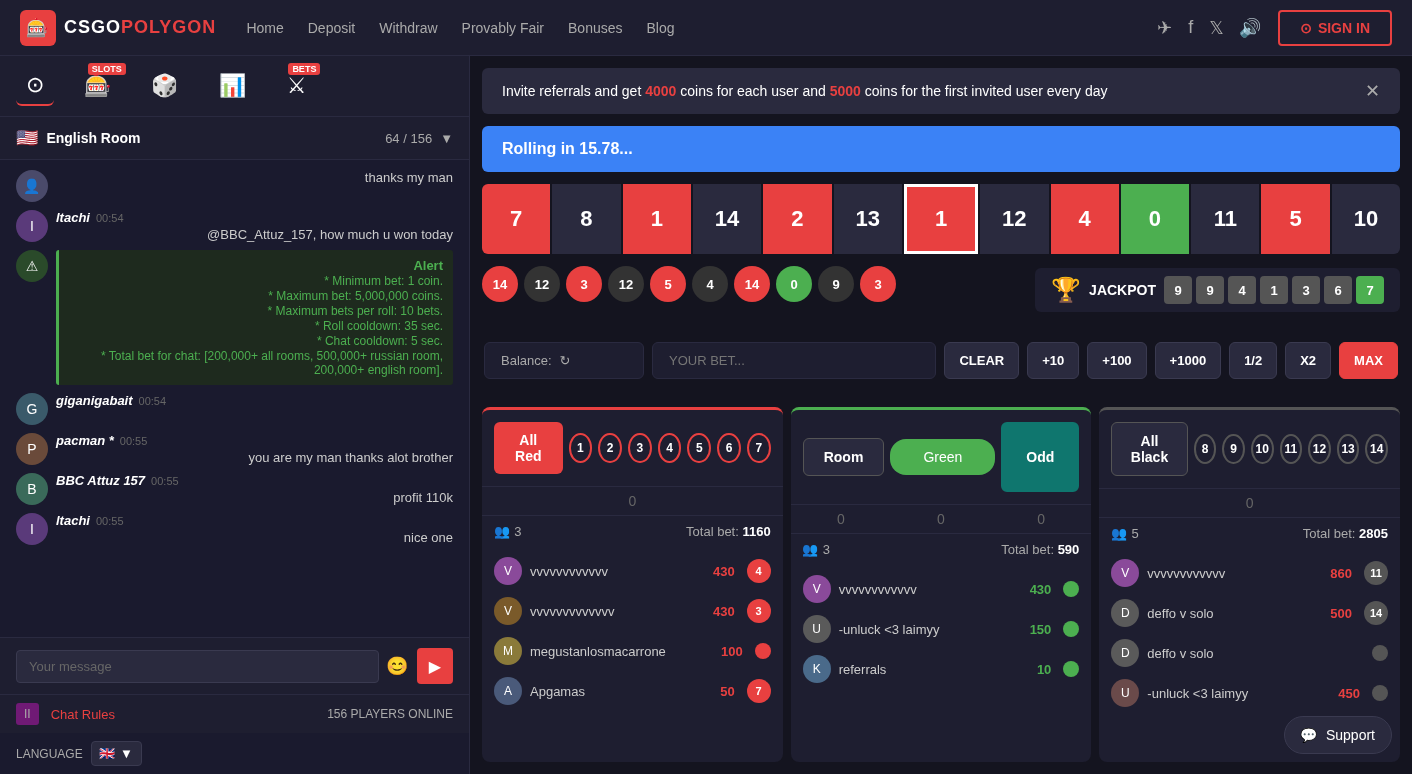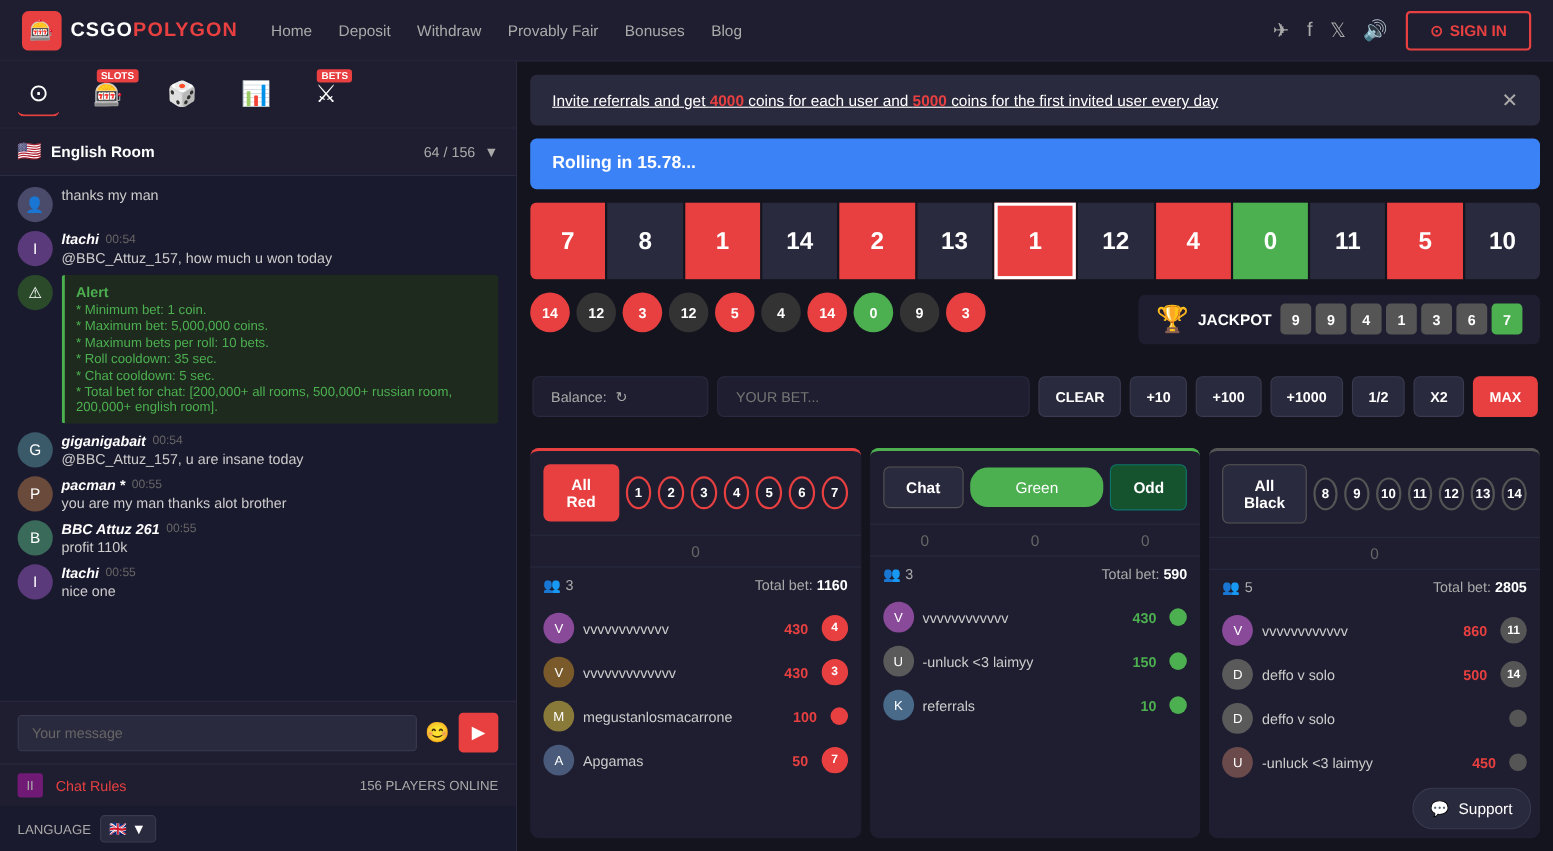--- a/index.html
+++ b/index.html
@@ -32,21 +32,21 @@
     .chat-header { display: flex; align-items: center; padding: 10px 16px; background: #1e1e30; border-bottom: 1px solid #2a2a40; gap: 8px; }
     .flag { font-size: 18px; }
     .room-name { flex: 1; font-weight: bold; font-size: 14px; }
     .player-count { color: #aaa; font-size: 13px; }
     .chevron { color: #aaa; }
 
     
     .chat-messages { flex: 1; overflow-y: auto; padding: 10px 16px; display: flex; flex-direction: column; gap: 8px; background: #1a1a2e; }
     .chat-msg { display: flex; gap: 8px; align-items: flex-start; }
     .avatar { width: 32px; height: 32px; border-radius: 50%; background: #333; overflow: hidden; flex-shrink: 0; display: flex; align-items: center; justify-content: center; font-size: 14px; }
-    .msg-content { flex: 1; }
+    .msg-content { flex: 1; text-align: right; }
     .msg-header { display: flex; gap: 6px; align-items: center; }
     .msg-username { font-weight: bold; font-size: 13px; font-style: italic; }
     .msg-time { color: #666; font-size: 11px; }
     .msg-text { color: #ccc; font-size: 13px; margin-top: 2px; }
 
     
     .alert-box { background: #1e2a1e; border-left: 3px solid #4caf50; padding: 8px 10px; border-radius: 3px; }
     .alert-box .alert-title { color: #4caf50; font-weight: bold; font-size: 13px; }
     .alert-box .alert-line { color: #4caf50; font-size: 12px; margin-top: 1px; }
 
@@ -66,21 +66,21 @@
     
     .language-bar { padding: 8px 16px; background: #1a1a2e; display: flex; align-items: center; gap: 8px; }
     .lang-label { color: #aaa; font-size: 12px; }
     .lang-selector { display: flex; align-items: center; gap: 4px; background: #2a2a3e; border: 1px solid #3a3a50; padding: 4px 8px; border-radius: 4px; cursor: pointer; }
 
     
     .main-content { flex: 1; background: #14141f; display: flex; flex-direction: column; overflow: hidden; }
 
     
     .banner { background: #2a2a3e; padding: 12px 20px; display: flex; align-items: center; justify-content: space-between; margin: 12px; border-radius: 6px; }
-    .banner-text { color: #fff; font-size: 14px; text-decoration: underline; }
+    .banner-text { color: #fff; font-size: 14px; }
     .banner-text .coins-4000 { color: #e84040; font-weight: bold; }
     .banner-text .coins-5000 { color: #e84040; font-weight: bold; }
     .banner-close { background: none; border: none; color: #aaa; cursor: pointer; font-size: 18px; }
 
     
     .roulette-area { padding: 0 12px; }
     .rolling-bar { background: #3b82f6; padding: 14px 20px; border-radius: 6px; margin-bottom: 12px; font-size: 16px; font-weight: bold; color: #fff; }
 
     
     .roulette-wheel { display: flex; gap: 2px; margin-bottom: 12px; overflow: hidden; border-radius: 6px; position: relative; }
@@ -117,21 +117,21 @@
     
     .betting-panels { display: flex; gap: 8px; flex: 1; overflow: hidden; }
     .bet-panel { flex: 1; background: #1e1e30; border-radius: 8px; display: flex; flex-direction: column; overflow: hidden; }
     .bet-panel-header { padding: 12px; display: flex; align-items: center; gap: 6px; }
     .all-red-btn { background: #e84040; color: #fff; border: none; padding: 10px 16px; border-radius: 6px; font-weight: bold; font-size: 14px; cursor: pointer; }
     .all-black-btn { background: #2a2a3e; color: #fff; border: 1px solid #555; padding: 10px 16px; border-radius: 6px; font-weight: bold; font-size: 14px; cursor: pointer; }
     .num-btn { width: 30px; height: 30px; border-radius: 50%; border: 2px solid #e84040; background: transparent; color: #fff; font-size: 12px; font-weight: bold; cursor: pointer; display: flex; align-items: center; justify-content: center; }
     .num-btn.black-num { border-color: #555; }
     .even-btn { background: #2a2a3e; color: #fff; border: 1px solid #555; padding: 10px 20px; border-radius: 6px; font-weight: bold; font-size: 14px; cursor: pointer; }
     .green-btn { background: #4caf50; color: #fff; border: none; padding: 10px 24px; border-radius: 16px; font-weight: normal; font-size: 14px; cursor: pointer; flex: 1; }
-    .odd-btn { background: #14532d; color: #fff; border: 1px solid #0f766e; padding: 12px 20px; border-radius: 6px; font-weight: bold; font-size: 14px; cursor: pointer; }
+    .odd-btn { background: #0f766e; color: #fff; border: 5px solid #0f766e; padding: 22px 20px; border-radius: 6px; font-weight: bold; font-size: 14px; cursor: pointer; }
 
     
     .panel-total { text-align: center; padding: 6px; color: #666; font-size: 14px; border-top: 1px solid #2a2a40; }
 
     
     .panel-stats { padding: 8px 12px; display: flex; justify-content: space-between; align-items: center; border-top: 1px solid #2a2a40; }
     .stat-users { display: flex; align-items: center; gap: 4px; color: #aaa; font-size: 13px; }
     .stat-bet { color: #aaa; font-size: 13px; }
     .stat-bet strong { color: #fff; }
 
@@ -245,40 +245,39 @@
         </div>
       </div>
 
       <div class="chat-msg">
         <div class="avatar" style="background:#3a5a6a;">G</div>
         <div class="msg-content">
           <div class="msg-header">
             <span class="msg-username">giganigabait</span>
             <span class="msg-time">00:54</span>
           </div>
-          <div class="msg-text">@BBC_Attuz_157, u are insane today</div>
         </div>
       </div>
 
       <div class="chat-msg">
         <div class="avatar" style="background:#6a4a3a;">P</div>
         <div class="msg-content">
           <div class="msg-header">
             <span class="msg-username">pacman *</span>
             <span class="msg-time">00:55</span>
           </div>
           <div class="msg-text">you are my man thanks alot brother</div>
         </div>
       </div>
 
       <div class="chat-msg">
         <div class="avatar" style="background:#3a6a5a;">B</div>
         <div class="msg-content">
           <div class="msg-header">
-            <span class="msg-username">BBC Attuz 261</span>
+            <span class="msg-username">BBC Attuz 157</span>
             <span class="msg-time">00:55</span>
           </div>
           <div class="msg-text">profit 110k</div>
         </div>
       </div>
 
       <div class="chat-msg">
         <div class="avatar" style="background:#5a3a7a;">I</div>
         <div class="msg-content">
           <div class="msg-header">
@@ -436,21 +435,21 @@
             <div class="bettor-avatar" style="background:#4a5a7a;">A</div>
             <span class="bettor-name">Apgamas</span>
             <span class="bettor-amount">50</span>
             <div class="bettor-badge red">7</div>
           </div>
         </div>
       </div>
 
       <div class="bet-panel" style="border-top: 3px solid #4caf50;">
         <div class="bet-panel-header">
-          <button class="even-btn">Chat</button>
+          <button class="even-btn">Room</button>
           <button class="green-btn">Green</button>
           <button class="odd-btn">Odd</button>
         </div>
         <div style="display:flex; justify-content: space-around;">
           <div class="panel-total" style="flex:1;">0</div>
           <div class="panel-total" style="flex:1;">0</div>
           <div class="panel-total" style="flex:1;">0</div>
         </div>
         <div class="panel-stats">
           <div class="stat-users">

